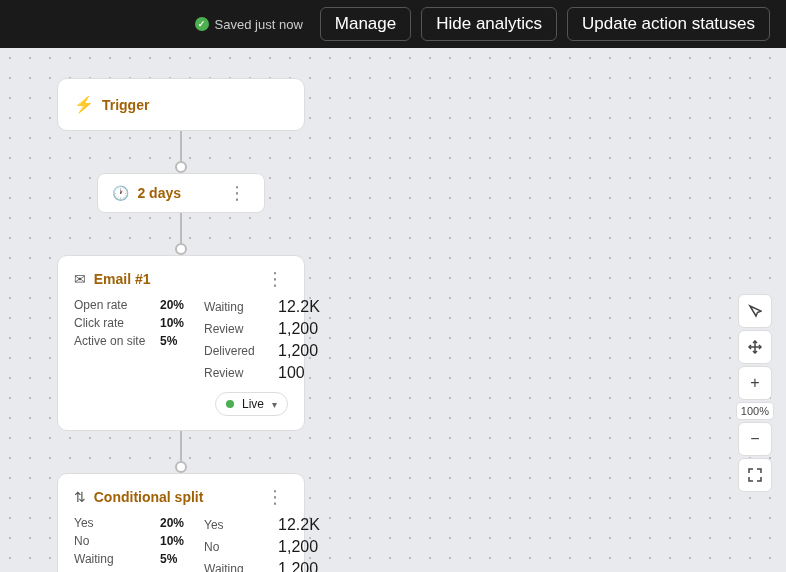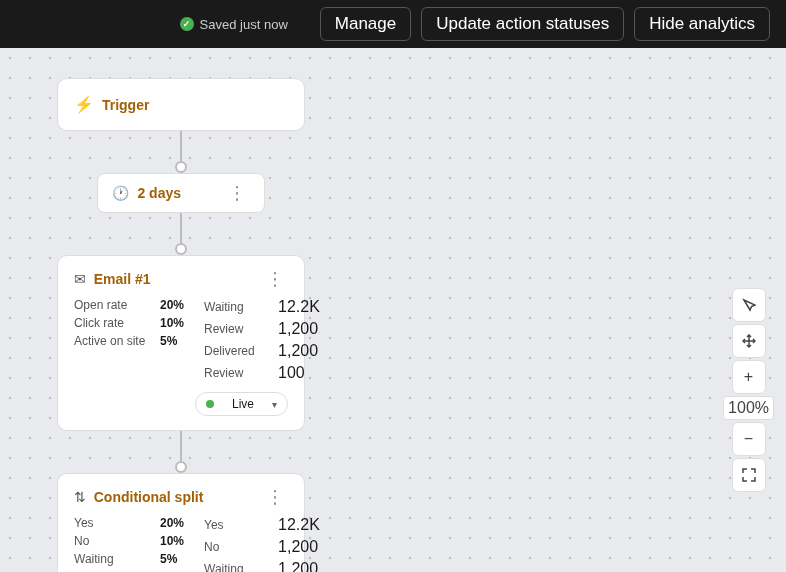--- a/index.html
+++ b/index.html
@@ -23,21 +23,21 @@
       gap: 10px;
       position: relative;
       z-index: 10;
     }
     .saved-indicator {
       display: flex;
       align-items: center;
       gap: 6px;
       color: #ccc;
       font-size: 13px;
-      margin-right: 22px;
+      margin-right: 7px;
     }
     .saved-dot {
       width: 14px;
       height: 14px;
       background: #4caf50;
       border-radius: 50%;
       display: flex;
       align-items: center;
       justify-content: center;
     }
@@ -200,21 +200,21 @@
 
     
     .status-row {
       margin-top: 10px;
       display: flex;
       justify-content: flex-end;
     }
     .status-badge {
       display: flex;
       align-items: center;
-      gap: 18px;
+      gap: 8px;
       border: 1.5px solid #ddd;
       border-radius: 20px;
       padding: 4px 10px;
       font-size: 12px;
       font-weight: 500;
       color: #1a1a1a;
       background: #fff;
       cursor: pointer;
     }
     .status-dot {
@@ -245,21 +245,21 @@
       border: 1.5px solid #ddd;
       border-radius: 6px;
       display: flex;
       align-items: center;
       justify-content: center;
       cursor: pointer;
       font-size: 14px;
       color: #444;
     }
     .zoom-label {
-      font-size: 16px;
+      font-size: 11px;
       color: #444;
       background: #fff;
       padding: 2px 4px;
       border: 1.5px solid #ddd;
       border-radius: 4px;
       text-align: center;
       min-width: 36px;
     }
 
     
@@ -282,22 +282,22 @@
   </style>
 </head>
 <body>
 
 <div class="topbar">
   <div class="saved-indicator">
     <div class="saved-dot"></div>
     <span>Saved just now</span>
   </div>
   <button class="topbar-btn">Manage</button>
+  <button class="topbar-btn">Hide analytics</button>
   <button class="topbar-btn">Update action statuses</button>
-  <button class="topbar-btn">Hide analytics</button>
 </div>
 
 <div class="canvas">
 
   <div class="flow">
 
     <div class="card trigger-card">
       <div class="card-title-row">
         <span class="icon-lightning">⚡</span>
         <span class="card-title">Trigger</span>

